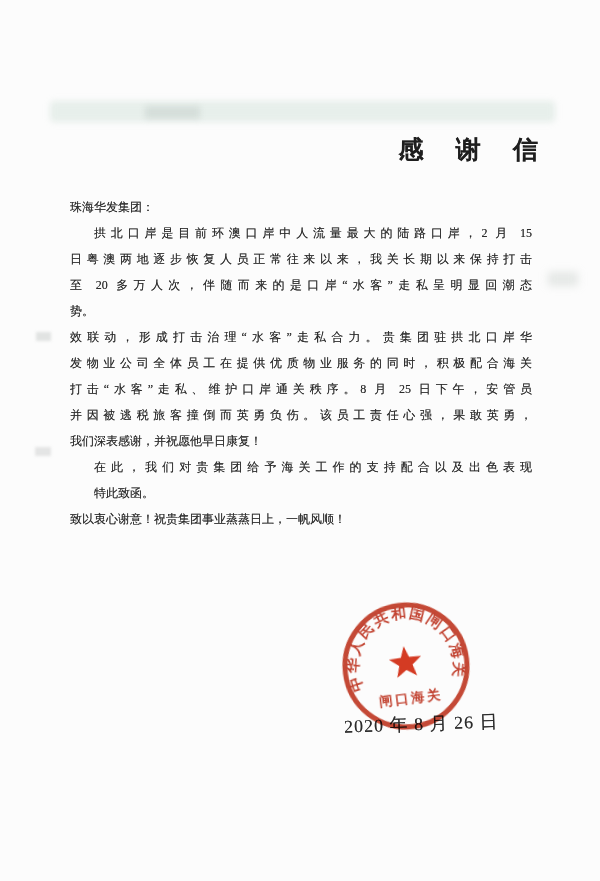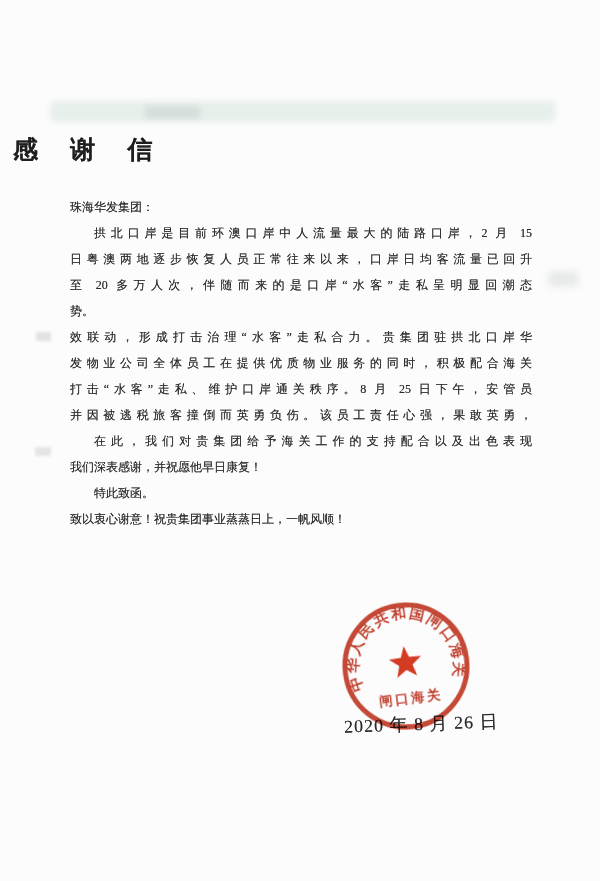--- a/index.html
+++ b/index.html
@@ -47,21 +47,21 @@
   .scan-mark-2 {
     position: absolute;
     left: 35px; top: 447px; width: 16px; height: 9px;
     background: rgba(105, 115, 110, 0.16);
     filter: blur(1.5px);
   }
   .title {
     position: absolute;
     left: 0; top: 133px;
     width: 551px;
-    text-align: left;
+    text-align: right;
     font-size: 25px;
     font-weight: bold;
     letter-spacing: 0.52em;
     padding-left: 0.52em;
     box-sizing: border-box;
     color: #1e1e1e;
     text-shadow: 0 0 0.5px rgba(20,20,20,0.7);
   }
   .letter-body {
     position: absolute;
@@ -108,29 +108,29 @@
   <div class="scan-blob-2"></div>
   <div class="scan-mark-1"></div>
   <div class="scan-mark-2"></div>
 
   <div class="title">感 谢 信</div>
 
   <div class="letter-body" style="color: rgb(43, 43, 43);">
     <div class="line salutation">珠海华发集团：</div>
 
   <div class="line first fill">拱北口岸是目前环澳口岸中人流量最大的陆路口岸，2 月 15</div>
-      <div class="line fill">日粤澳两地逐步恢复人员正常往来以来，口岸日均客流量已回升</div>
+      <div class="line fill">日粤澳两地逐步恢复人员正常往来以来，我关长期以来保持打击</div>
       <div class="line fill">至 20 多万人次，伴随而来的是口岸“水客”走私呈明显回潮态</div>
       <div class="line">势。</div>
       <div class="line fill">效联动，形成打击治理“水客”走私合力。贵集团驻拱北口岸华</div>
       <div class="line fill">发物业公司全体员工在提供优质物业服务的同时，积极配合海关</div>
       <div class="line fill">打击“水客”走私、维护口岸通关秩序。8 月 25 日下午，安管员</div>
       <div class="line fill">并因被逃税旅客撞倒而英勇负伤。该员工责任心强，果敢英勇，</div>
+      <div class="line">我们深表感谢，并祝愿他早日康复！</div>
       <div class="line first fill">在此，我们对贵集团给予海关工作的支持配合以及出色表现</div>
-      <div class="line">我们深表感谢，并祝愿他早日康复！</div>
       <div class="line first">特此致函。</div>
       <div class="line">致以衷心谢意！祝贵集团事业蒸蒸日上，一帆风顺！</div>
     </div>
 
   <div class="date-line">2020 年 8 月 26 日</div>
 
   <svg class="seal" viewBox="0 0 132 132" xmlns="http://www.w3.org/2000/svg">
     <defs>
       <path id="arcpath" d="M 20.9,82.4 A 48,48 0 1 1 111.1,82.4" fill="none"></path>
     </defs>

